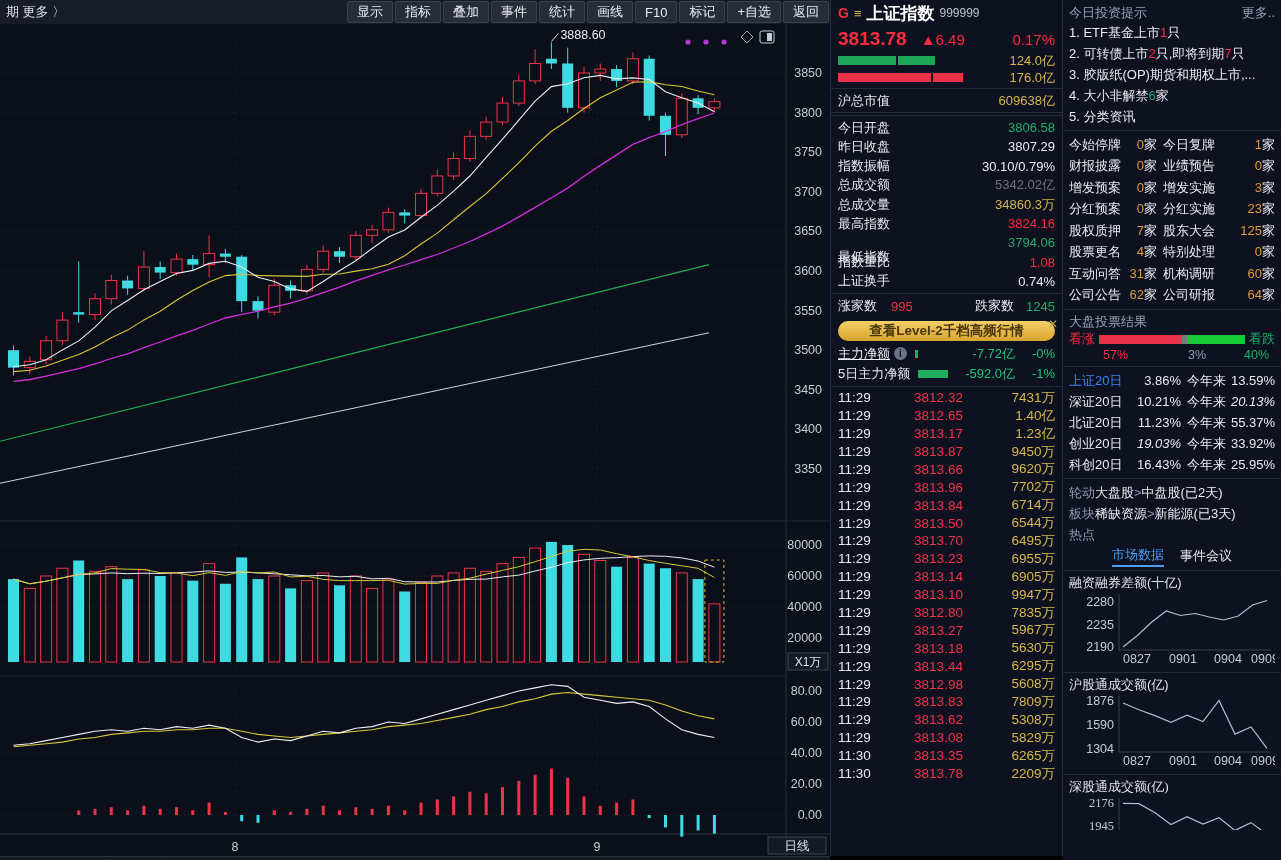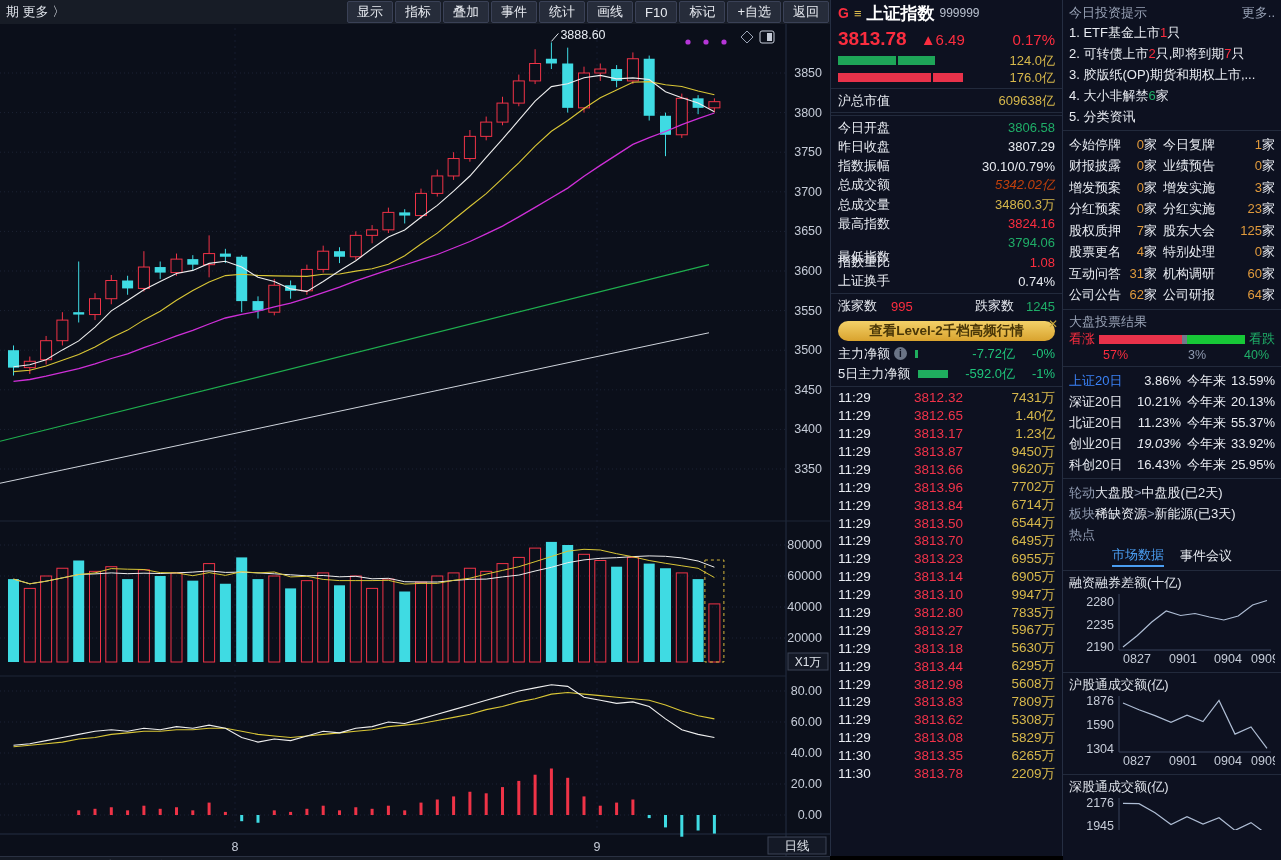--- a/index.html
+++ b/index.html
@@ -67,21 +67,21 @@
   .vote-title{height:18px;display:flex;align-items:center;color:#98a2b5;}
   .vote-row{display:flex;align-items:center;height:16px;gap:4px;}
   .vote-bar{flex:1;height:9px;display:flex;}
   .vote-pcts{display:flex;height:16px;align-items:center;font-size:12.5px;}
   .idx-row{height:21px;display:flex;align-items:center;}
   .rot-row{height:21px;display:flex;align-items:center;white-space:nowrap;overflow:hidden;}
   .r-tabs{height:22px;display:flex;align-items:center;justify-content:center;gap:16px;}
   #tab-market{color:#4a9df0;border-bottom:2px solid #4a9df0;padding-bottom:1px;}
   .mini{position:relative;}
   .mini .mtitle{height:16px;color:#dfe3ea;font-size:13px;}
-  .cut{overflow:hidden;}
+  .cut{overflow:hidden;font-family:Liberation Serif, serif;}
   
   #sliver{position:absolute;left:0;top:856px;width:830px;height:4px;background:#141924;
           border-top:1px solid #2a3142;overflow:hidden;color:#aab2c2;font-size:10px;}
 </style>
 </head>
 <body>
 
 <div id="topbar">
   <span class="left-label">期 更多 〉</span>
   <span class="tb-spacer"></span>
@@ -385,21 +385,21 @@
       <div class="q-row">
         <span style="color: rgb(232, 235, 241);">昨日收盘</span>
         <span class="val" style="color: rgb(232, 235, 241);">3807.29</span>
       </div>
       <div class="q-row">
         <span style="color: rgb(232, 235, 241);">指数振幅</span>
         <span class="val" style="color: rgb(232, 235, 241);">30.10/0.79%</span>
       </div>
       <div class="q-row">
         <span style="color: rgb(232, 235, 241);">总成交额</span>
-        <span class="val" style="color: #c2410c; font-style: italic;">5342.02亿</span>
+        <span class="val" style="color: #737373;">5342.02亿</span>
       </div>
       <div class="q-row">
         <span style="color: rgb(232, 235, 241);">总成交量</span>
         <span class="val" style="color: rgb(215, 184, 75);">34860.3万</span>
       </div>
       <div class="q-row">
         <span style="color: rgb(232, 235, 241);">最高指数</span>
         <span class="val" style="color: rgb(251, 45, 63);">3824.16</span>
       </div>
       <div class="q-row">
@@ -421,21 +421,21 @@
     <span class="c-r" style="margin-left:14px">995</span>
     <span class="c-w" style="margin-left:auto">跌家数</span>
     <span class="c-g" style="margin-left:12px">1245</span>
   </div>
   <div id="level2-pill">
     <span>查看Level-2千档高频行情</span>
     <span id="level2-close">✕</span>
   </div>
   <div id="q-flows">
       <div class="flow-row">
-        <span style="color: rgb(232, 235, 241);">主力净额</span>
+        <span style="color: rgb(232, 235, 241); text-decoration: underline;">主力净额</span>
         <span class="info-i">i</span>
         <span class="flow-bar" style="width: 3px;"></span>
         <span class="flow-val">-7.72亿</span>
         <span class="flow-pct">-0%</span>
       </div>
       <div class="flow-row">
         <span style="color: rgb(232, 235, 241);">5日主力净额</span>
         <span class="flow-bar" style="width: 30px;"></span>
         <span class="flow-val">-592.0亿</span>
         <span class="flow-pct">-1%</span>
@@ -658,21 +658,21 @@
       <div class="idx-row">
         <span style="color: #3b82f6; width: 64px;">上证20日</span>
         <span style="width: 48px; text-align: right;">3.86%</span>
         <span style="color: rgb(232, 235, 241); margin-left: 6px;">今年来</span>
         <span style="margin-left: auto; text-align: right;">13.59%</span>
       </div>
       <div class="idx-row">
         <span style="color: rgb(232, 235, 241); width: 64px;">深证20日</span>
         <span style="width: 48px; text-align: right;">10.21%</span>
         <span style="color: rgb(232, 235, 241); margin-left: 6px;">今年来</span>
-        <span style="margin-left: auto; text-align: center;">20.13%</span>
+        <span style="margin-left: auto; text-align: center; font-style: italic;">20.13%</span>
       </div>
       <div class="idx-row">
         <span style="color: rgb(232, 235, 241); width: 64px;">北证20日</span>
         <span style="width: 48px; text-align: right;">11.23%</span>
         <span style="color: rgb(232, 235, 241); margin-left: 6px;">今年来</span>
         <span style="margin-left: auto; text-align: right;">55.37%</span>
       </div>
       <div class="idx-row">
         <span style="color: rgb(232, 235, 241); width: 64px;">创业20日</span>
         <span style="width: 48px; text-align: right; font-style: italic;">19.03%</span>

